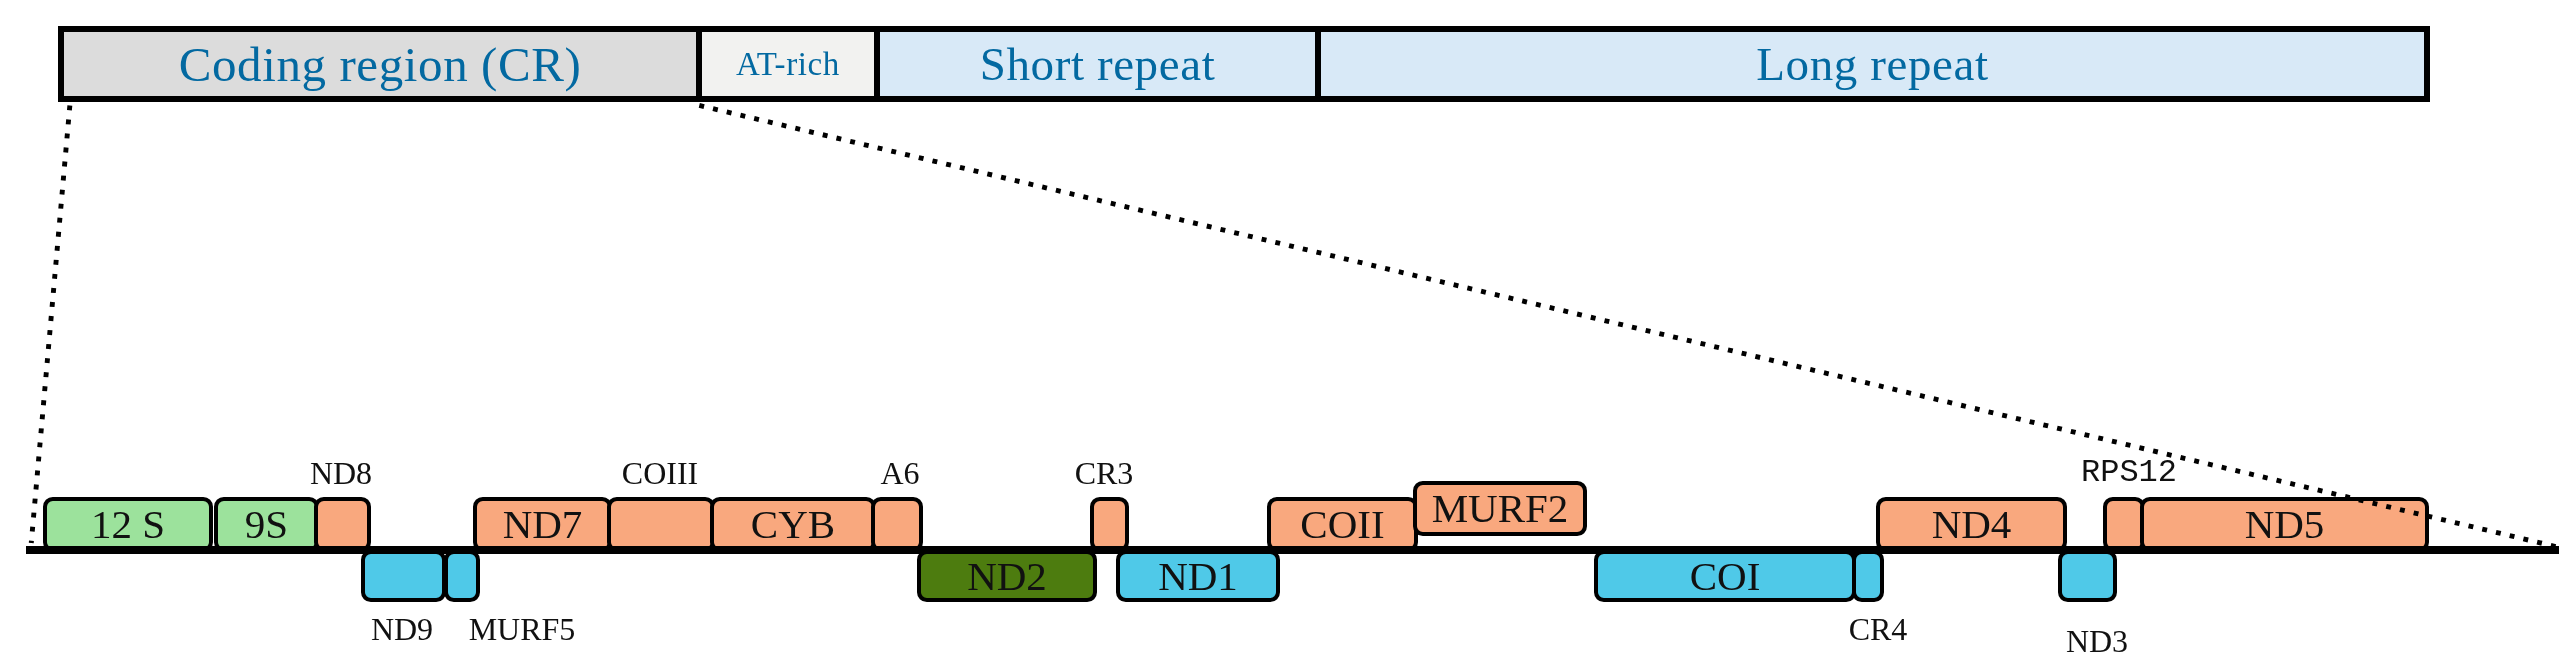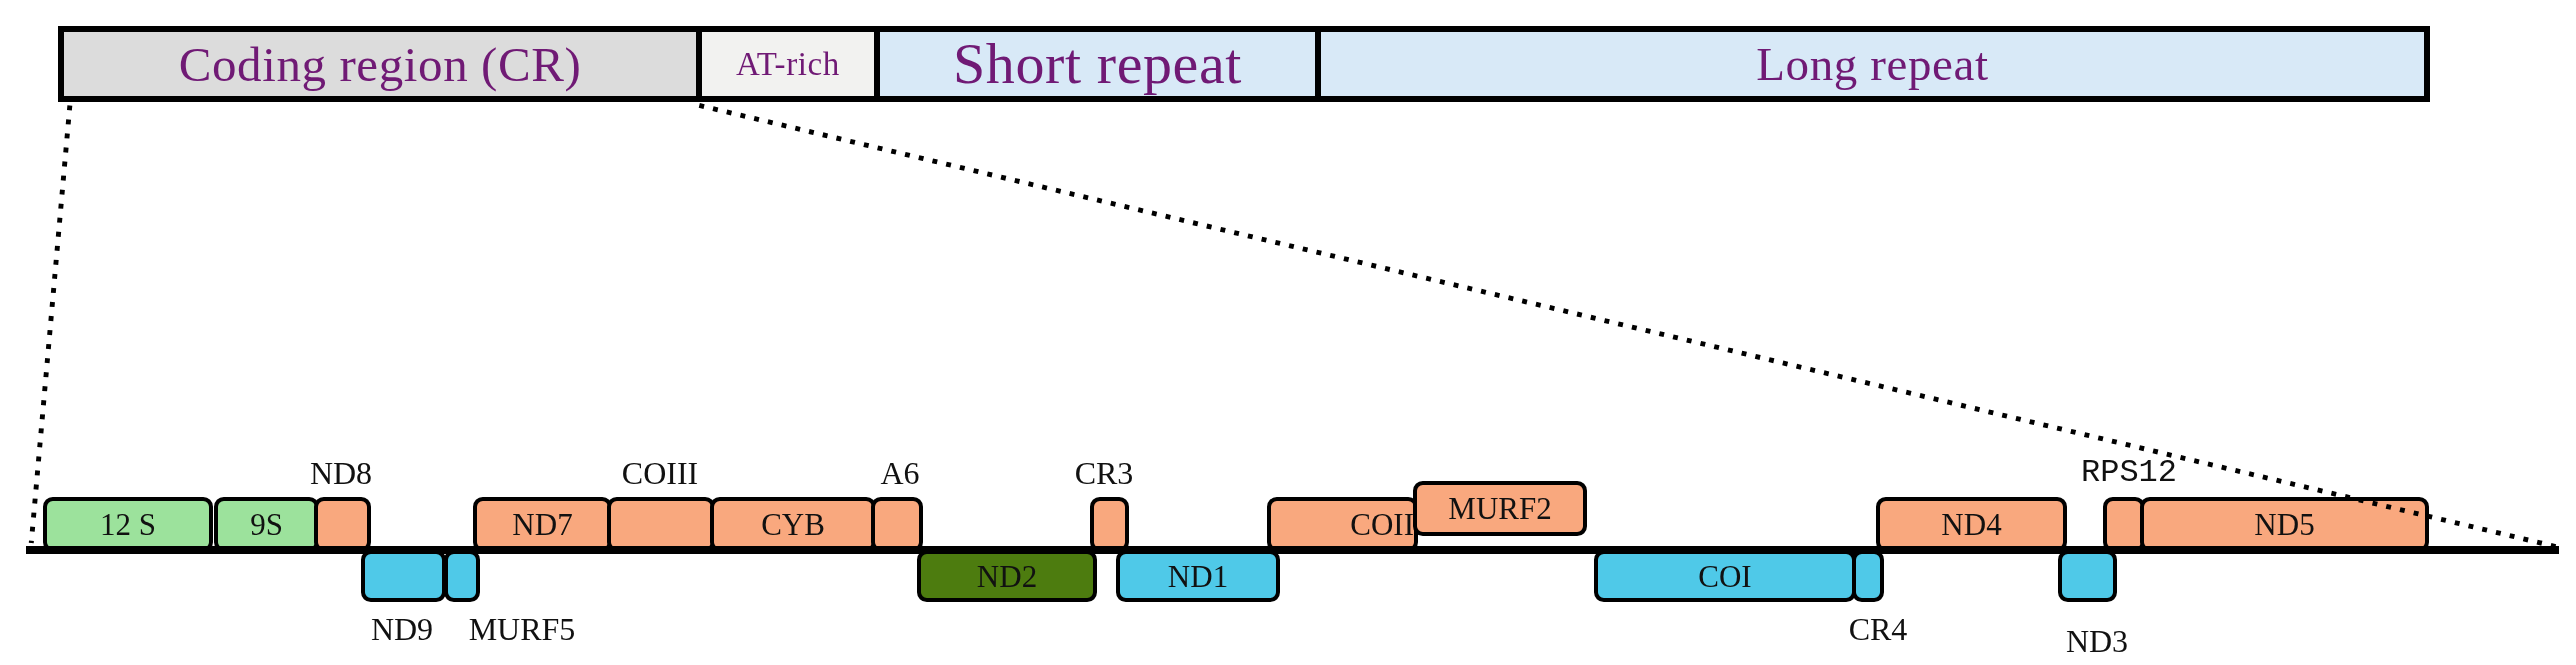--- a/index.html
+++ b/index.html
@@ -7,49 +7,49 @@
     position:relative;
     width:2576px;height:665px;
     background:#ffffff;
     font-family:"Liberation Serif","DejaVu Serif",serif;
     overflow:hidden;
   }
   
   .region-bar{position:absolute;background:#000;z-index:2;}
   .bar-seg{
     position:absolute;display:flex;align-items:center;justify-content:center;
-    color:#701a75;white-space:nowrap;letter-spacing:0.6px;line-height:1;
+    color:#0369a1;white-space:nowrap;letter-spacing:0.6px;line-height:1;
   }
   
   .overlay-svg{position:absolute;left:0;top:0;z-index:6;pointer-events:none;}
   
   .baseline{position:absolute;background:#000;z-index:4;}
   .gene{
     position:absolute;box-sizing:border-box;
     border:4.9px solid #000;border-radius:9.8px;
     display:flex;align-items:center;justify-content:center;
-    font-size:31px;color:#111;z-index:3;line-height:1;white-space:nowrap;
+    font-size:41px;color:#111;z-index:3;line-height:1;white-space:nowrap;
   }
   .gene-label{
     position:absolute;transform:translateX(-50%);
     font-size:32px;color:#111;white-space:nowrap;z-index:5;line-height:1;
   }
 </style>
 </head>
 <body>
 
 <div class="figure">
   <div class="region-bar" style="left: 58px; top: 26px; width: 2372px; height: 76px;">
       <div class="bar-seg" style="left: 6.1px; top: 6.1px; width: 632px; height: 64px; background: rgb(220, 220, 220); font-size: 49px;">
         <span>Coding region (CR)</span>
       </div>
       <div class="bar-seg" style="left: 644px; top: 6.1px; width: 172px; height: 64px; background: rgb(242, 242, 240); font-size: 33px;">
         <span>AT-rich</span>
       </div>
-      <div class="bar-seg" style="left: 822px; top: 6.1px; width: 435px; height: 64px; background: rgb(216, 233, 247); font-size: 58px;">
+      <div class="bar-seg" style="left: 822px; top: 6.1px; width: 435px; height: 64px; background: rgb(216, 233, 247); font-size: 47px;">
         <span>Short repeat</span>
       </div>
       <div class="bar-seg" style="left: 1263px; top: 6.1px; width: 1103px; height: 64px; background: rgb(216, 233, 247); font-size: 47px;">
         <span>Long repeat</span>
       </div>
     </div>
   <svg class="overlay-svg" width="2576" height="665" viewBox="0 0 4201 1085">
     <line x1="113" y1="172" x2="50" y2="886" stroke="#000000" stroke-width="8" stroke-dasharray="8 15"></line>
     <line x1="1140" y1="172" x2="4170" y2="892" stroke="#000000" stroke-width="8" stroke-dasharray="8 15"></line>
   </svg>
@@ -78,21 +78,21 @@
       <div class="gene-label" style="left: 900px; top: 457px;">A6</div>
       <div class="gene" style="left: 871px; top: 497px; width: 52px; height: 55px; background: rgb(249, 168, 126);"></div>
       <div class="gene" style="left: 917px; top: 550px; width: 180px; height: 52px; background: #4d7c0f;">
         <span>ND2</span>
       </div>
       <div class="gene-label" style="left: 1104px; top: 457px;">CR3</div>
       <div class="gene" style="left: 1090px; top: 497px; width: 39px; height: 55px; background: rgb(249, 168, 126);"></div>
       <div class="gene" style="left: 1116px; top: 550px; width: 164px; height: 52px; background: rgb(79, 201, 232);">
         <span>ND1</span>
       </div>
-      <div class="gene" style="left: 1267px; top: 497px; width: 151px; height: 55px; background: rgb(249, 168, 126); justify-content: flex-end;">
+      <div class="gene" style="left: 1267px; top: 497px; width: 151px; height: 55px; background: rgb(249, 168, 126);">
         <span>COII</span>
       </div>
       <div class="gene" style="left: 1413px; top: 481px; width: 174px; height: 55px; background: rgb(249, 168, 126);">
         <span>MURF2</span>
       </div>
       <div class="gene" style="left: 1594px; top: 550px; width: 262px; height: 52px; background: rgb(79, 201, 232);">
         <span>COI</span>
       </div>
       <div class="gene-label" style="left: 1878px; top: 613px;">CR4</div>
       <div class="gene" style="left: 1852px; top: 550px; width: 32px; height: 52px; background: rgb(79, 201, 232);"></div>

